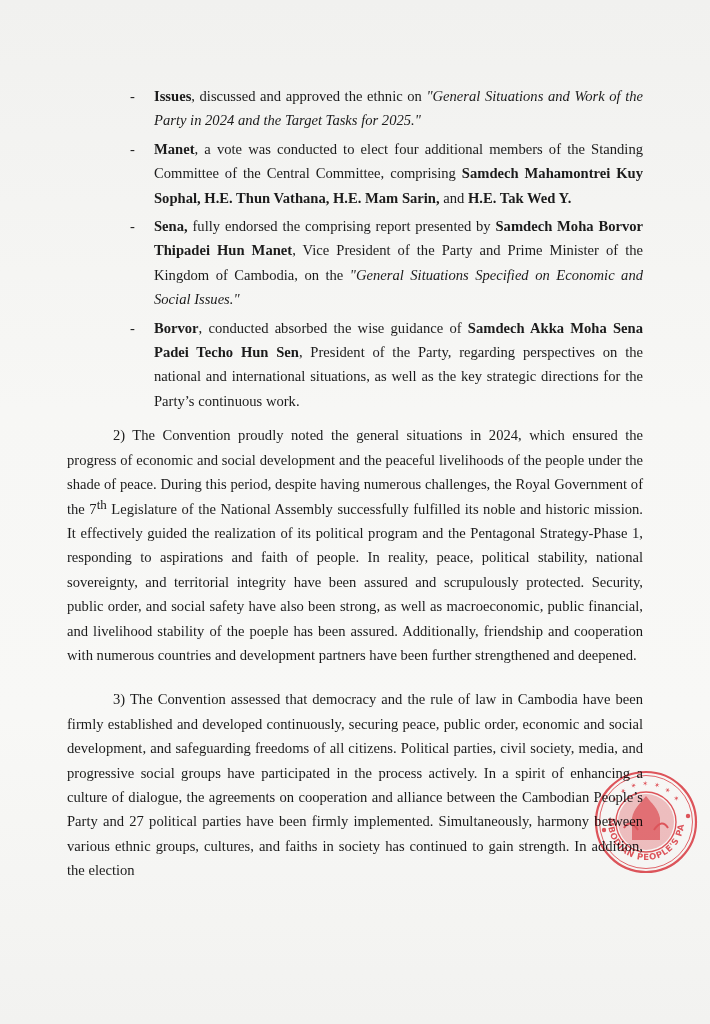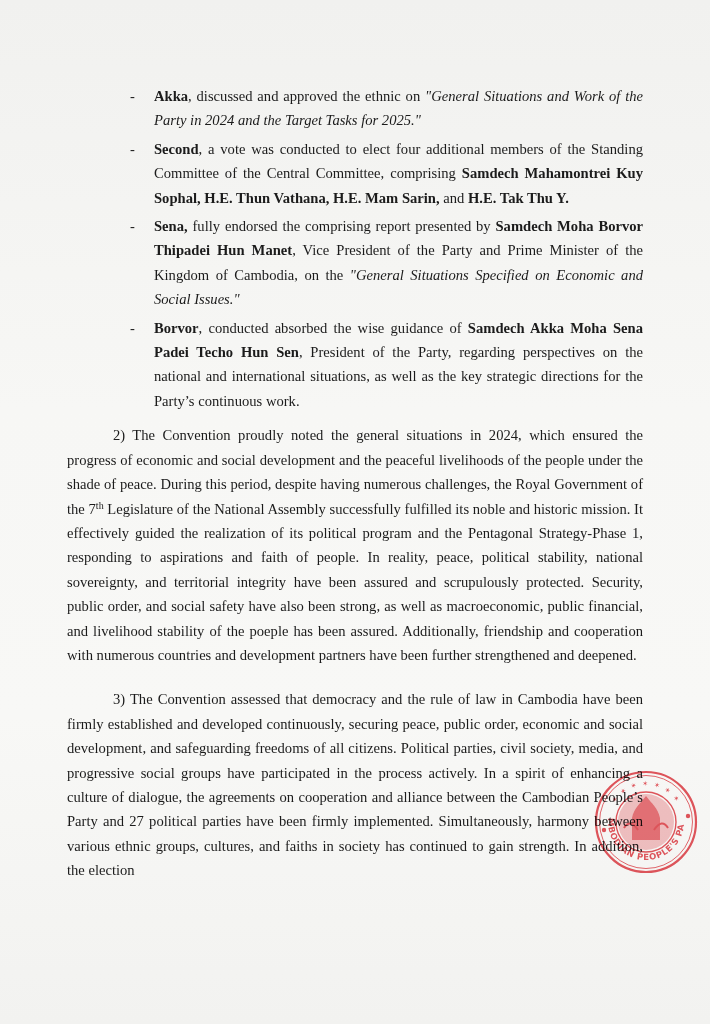--- a/index.html
+++ b/index.html
@@ -46,45 +46,45 @@
   }
   .para {
     text-align: justify;
     text-indent: 46px;
     margin: 0;
   }
   .p2 { margin-top: 10px; }
   .p3 { margin-top: 20px; }
   b { font-weight: bold; }
   i { font-style: italic; }
-  sup { font-size: 10px; line-height: 0; vertical-align: 5px; }
+  sup { font-size: 13px; line-height: 0; vertical-align: 5px; }
 
   .stamp {
     position: absolute;
     left: 594px;
     top: 770px;
     width: 104px;
     height: 104px;
     border-radius: 50%;
     mix-blend-mode: multiply;
     opacity: 0.82;
   }
 </style>
 </head>
 <body>
 
 <div class="page">
   <div class="content">
 
     <ul class="bullets">
       <li>
-        <span class="dash">-</span><b>Akka</b><span>, discussed and approved the ethnic on </span><i>"General Situations and Work of the Party in 2024 and the Target Tasks for 2025."</i>
+        <span class="dash">-</span><b>Issues</b><span>, discussed and approved the ethnic on </span><i>"General Situations and Work of the Party in 2024 and the Target Tasks for 2025."</i>
       </li>
       <li>
-        <span class="dash">-</span><b>Second</b><span>, a vote was conducted to elect four additional members of the Standing Committee of the Central Committee, comprising </span><b>Samdech Mahamontrei Kuy Sophal, H.E. Thun Vathana, H.E. Mam Sarin,</b><span> and </span><b>H.E. Tak Thu Y.</b>
+        <span class="dash">-</span><b>Manet</b><span>, a vote was conducted to elect four additional members of the Standing Committee of the Central Committee, comprising </span><b>Samdech Mahamontrei Kuy Sophal, H.E. Thun Vathana, H.E. Mam Sarin,</b><span> and </span><b>H.E. Tak Wed Y.</b>
       </li>
       <li>
         <span class="dash">-</span><b>Sena,</b><span> fully endorsed the comprising report presented by </span><b>Samdech Moha Borvor Thipadei Hun Manet</b><span>, Vice President of the Party and Prime Minister of the Kingdom of Cambodia, on the </span><i>"General Situations Specified on Economic and Social Issues."</i>
       </li>
       <li>
         <span class="dash">-</span><b>Borvor</b><span>, conducted absorbed the wise guidance of </span><b>Samdech Akka Moha Sena Padei Techo Hun Sen</b><span>, President of the Party, regarding perspectives on the national and international situations, as well as the key strategic directions for the Party’s continuous work.</span>
       </li>
     </ul>
 
     <p class="para p2"><span>2) The Convention proudly noted the general situations in 2024, which ensured the progress of economic and social development and the peaceful livelihoods of the people under the shade of peace. During this period, despite having numerous challenges, the Royal Government of the 7</span><sup>th</sup><span> Legislature of the National Assembly successfully fulfilled its noble and historic mission. It effectively guided the realization of its political program and the Pentagonal Strategy-Phase 1, responding to aspirations and faith of people. In reality, peace, political stability, national sovereignty, and territorial integrity have been assured and scrupulously protected. Security, public order, and social safety have also been strong, as well as macroeconomic, public financial, and livelihood stability of the poeple has been assured. Additionally, friendship and cooperation with numerous countries and development partners have been further strengthened and deepened.</span></p>

